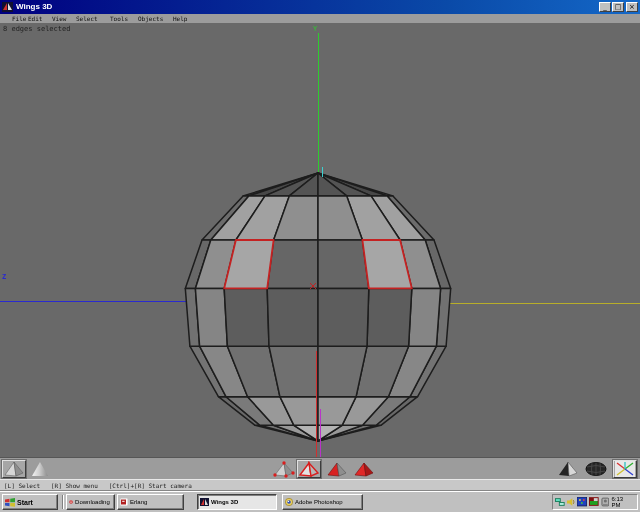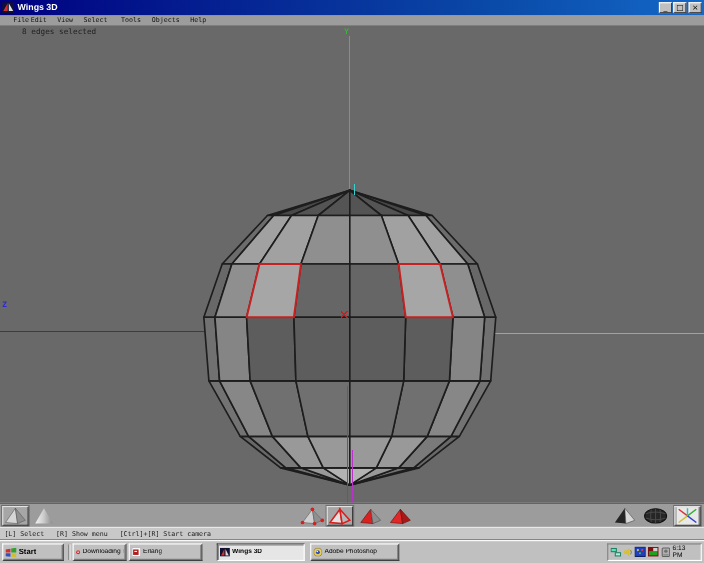--- a/index.html
+++ b/index.html
@@ -20,21 +20,21 @@
   .winbtn.close { margin-left:1px; }
 
   
   .menubar { position:absolute; left:0; top:14px; width:640px; height:9px;
     background:#9c9c9c; }
   .menuitem { position:absolute; top:1px; font-size:6px; line-height:8px; color:#111; }
 
   
   .viewport { position:absolute; left:0; top:23px; width:640px; height:434px;
     background:#696969; }
-  .vp-info { position:absolute; left:20px; top:2px; font-size:7px; color:#222;
+  .vp-info { position:absolute; left:3px; top:2px; font-size:7px; color:#222;
     letter-spacing:0px; }
   #scene { position:absolute; left:0; top:0; }
 
   
   .toolbar { position:absolute; left:0; top:457px; width:640px; height:22px;
     background:#9c9c9c; border-top:1px solid #565656; }
   .tool { position:absolute; top:2px; width:24px; height:18px; display:flex;
     align-items:center; justify-content:center; }
   .tool.active { background:#a6a6a6; border:1px solid; border-color:#e2e2e2 #3c3c3c #3c3c3c #e2e2e2;
     box-shadow:0 0 0 1px #6e6e6e; }

